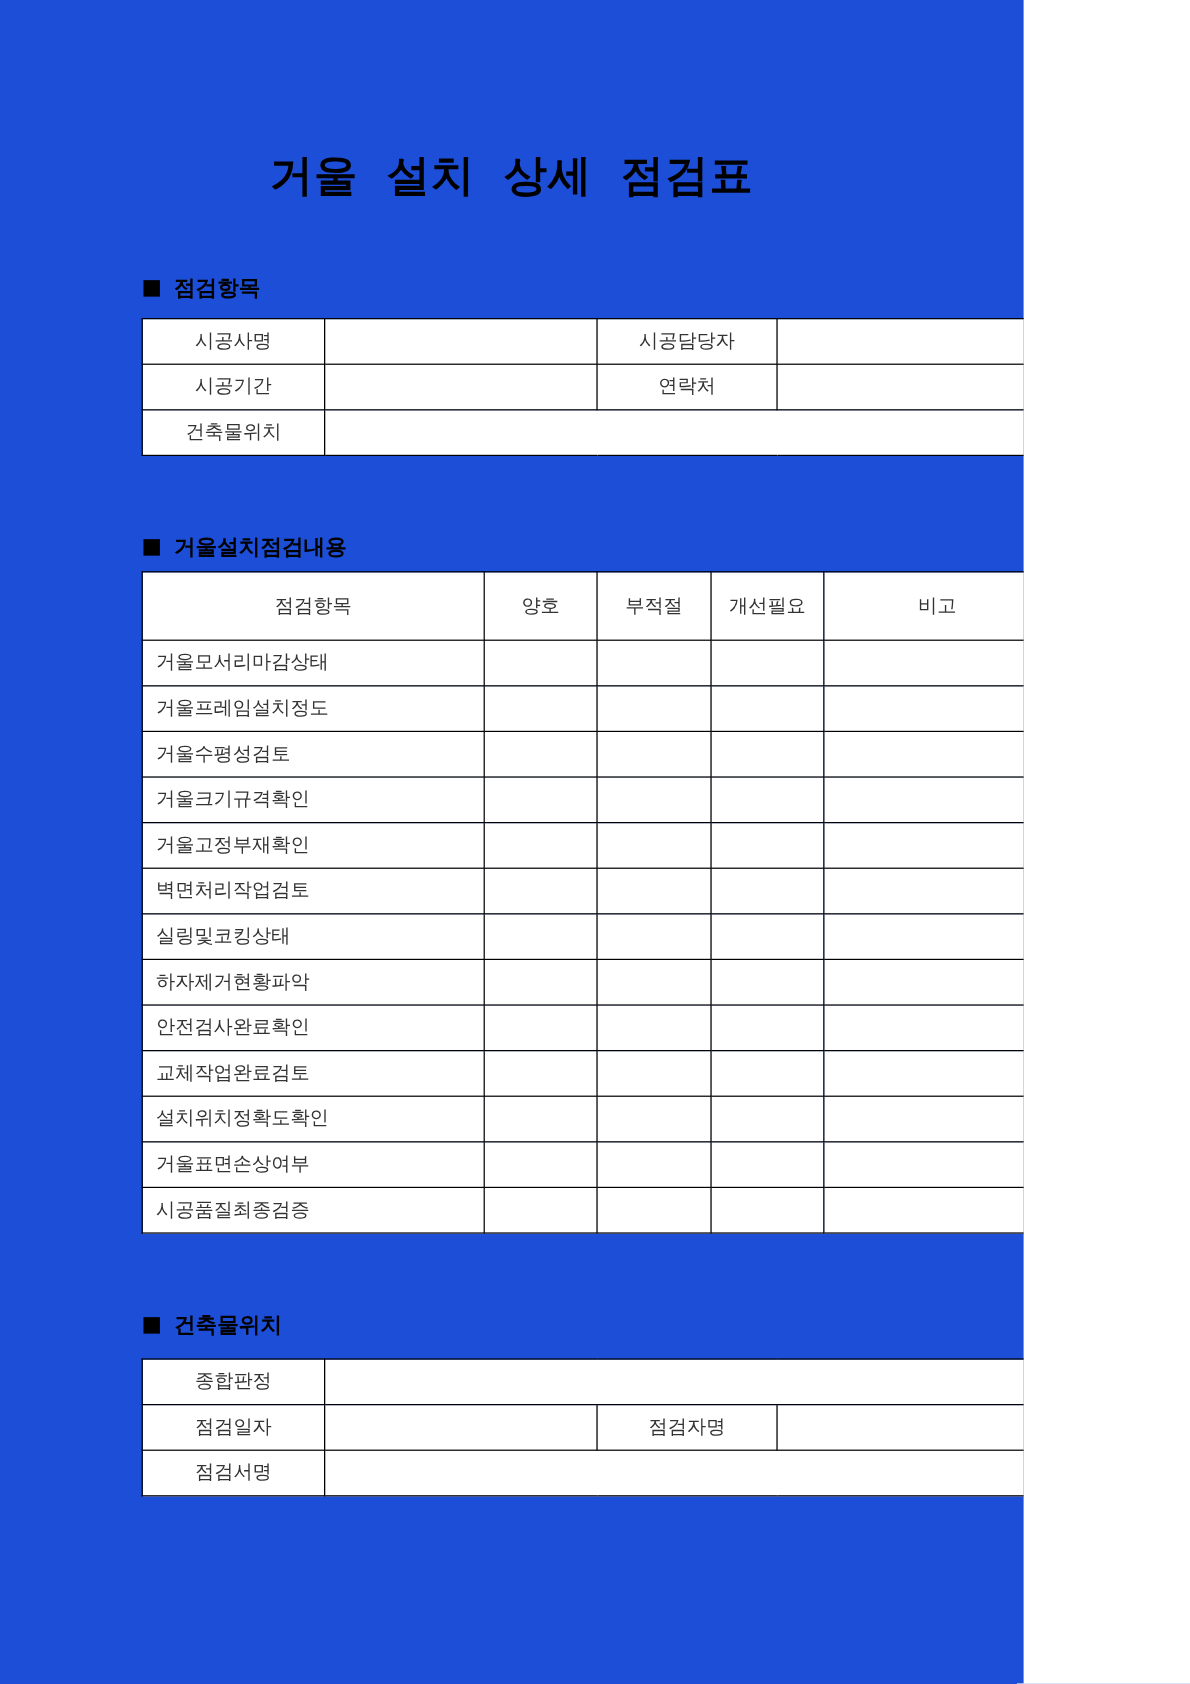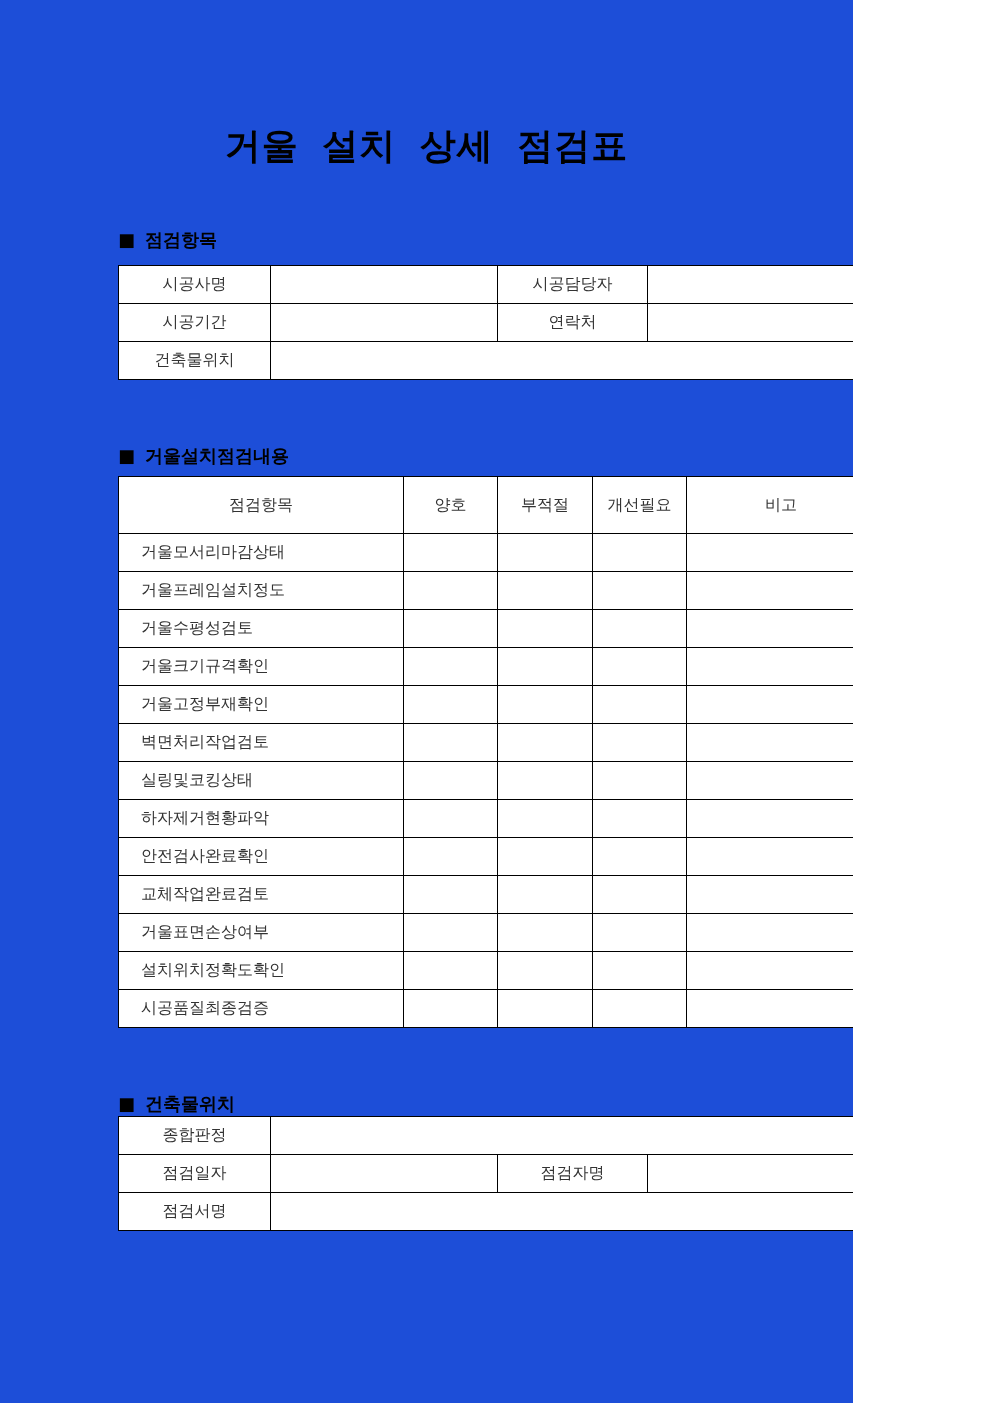--- a/index.html
+++ b/index.html
@@ -44,38 +44,38 @@
   .sh-1 { margin-top: 57px; }
   .sh-2 { margin-top: 64px; }
   .sh-3 { margin-top: 64px; }
   table.tbl {
     border-collapse: collapse;
     table-layout: fixed;
     width: 757px;
   }
   .t-info { margin-top: 13px; }
   .t-check { margin-top: 8px; }
-  .t-result { }
+  .t-result { margin-top: 16px; }
   table.tbl td, table.tbl th {
     border: 1px solid #000000;
     font-size: 16px;
     font-weight: normal;
     height: 38px;
     vertical-align: middle;
     background: #ffffff;
   }
   td.lbl, th.col-head {
     background: #e9e9e9;
     text-align: center;
     color: #333333;
   }
   tr.head-row th { height: 57px; }
   td.item {
     text-align: left;
-    padding-left: 22px;
+    padding-left: 11px;
     color: #333333;
   }
   td.val { background: #ffffff; }
 </style>
 </head>
 <body>
 
 <div class="page">
 
   <h1 class="title">거울 설치 상세 점검표</h1>
@@ -201,28 +201,28 @@
           <td class="val"></td>
         </tr>
         <tr>
           <td class="item">교체작업완료검토</td>
           <td class="val"></td>
           <td class="val"></td>
           <td class="val"></td>
           <td class="val"></td>
         </tr>
         <tr>
+          <td class="item">설치위치정확도확인</td>
+          <td class="val"></td>
+          <td class="val"></td>
+          <td class="val"></td>
+          <td class="val"></td>
+        </tr>
+        <tr>
           <td class="item">거울표면손상여부</td>
-          <td class="val"></td>
-          <td class="val"></td>
-          <td class="val"></td>
-          <td class="val"></td>
-        </tr>
-        <tr>
-          <td class="item">설치위치정확도확인</td>
           <td class="val"></td>
           <td class="val"></td>
           <td class="val"></td>
           <td class="val"></td>
         </tr>
         <tr>
           <td class="item">시공품질최종검증</td>
           <td class="val"></td>
           <td class="val"></td>
           <td class="val"></td>

